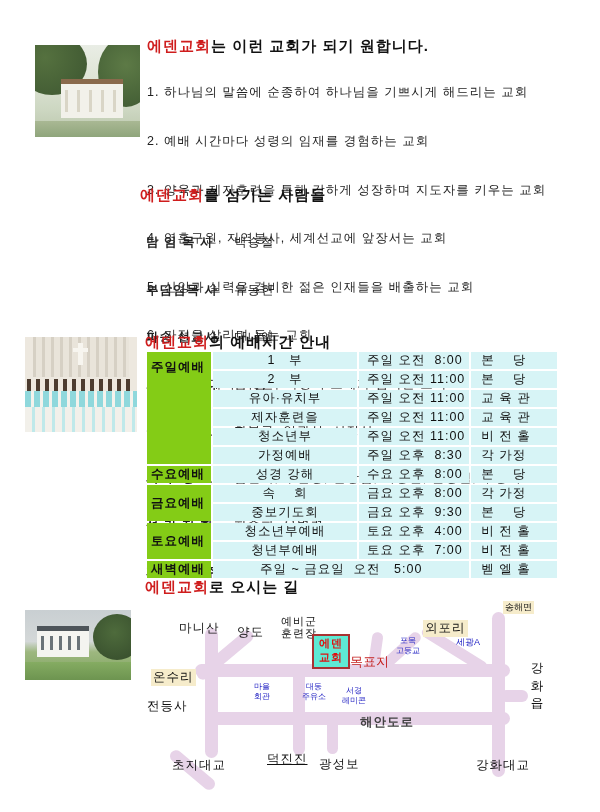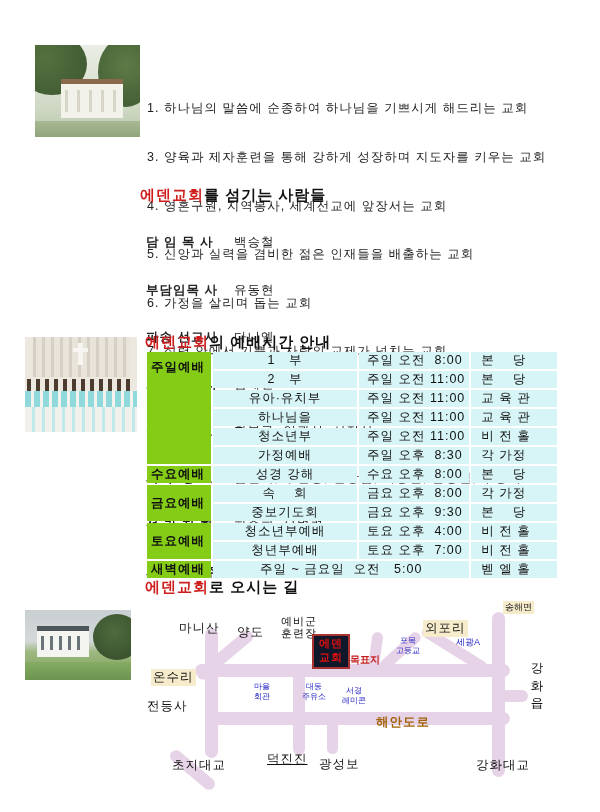--- a/index.html
+++ b/index.html
@@ -3,21 +3,21 @@
 <meta charset="utf-8">
 <style>
   html,body{margin:0;padding:0;background:#fff;}
   body{font-family:"Liberation Sans",sans-serif;color:#222;}
   #page{position:relative;width:600px;height:812px;background:#fff;overflow:hidden;}
 
   .sec-title{position:absolute;font-size:15px;font-weight:bold;color:#111;letter-spacing:1px;white-space:pre;}
   .brand{color:#cf1d1d;}
 
   
-  #vision-list{position:absolute;left:147px;top:68px;font-size:12.5px;line-height:16.2px;letter-spacing:1px;color:#222;white-space:pre;}
+  #vision-list{position:absolute;left:147px;top:52px;font-size:12.5px;line-height:16.2px;letter-spacing:1px;color:#222;white-space:pre;}
 
   
   #staff-rows{position:absolute;left:146px;top:204px;font-size:12.5px;line-height:15.7px;letter-spacing:1px;color:#222;white-space:pre;}
   .staff-row .role{display:inline-block;width:88px;font-weight:bold;}
 
   
   #schedule-table{position:absolute;left:145px;top:350px;border-collapse:separate;border-spacing:2px;}
   #schedule-table td{background:#d7f4f6;font-size:12.5px;letter-spacing:1px;white-space:pre;height:16.5px;padding:0 4px;color:#111;}
   #schedule-table td.cat{font-weight:bold;width:56px;background:#84cc16;}
   #schedule-table td.cat.top{vertical-align:top;padding-top:7px;}
@@ -46,41 +46,43 @@
   #photo-building .bldg{position:absolute;left:12px;top:16px;width:52px;height:26px;background:#f4f4f0;border-top:5px solid #4e555a;}
   #photo-building .bldg .win{position:absolute;left:4px;top:5px;right:4px;height:14px;background:repeating-linear-gradient(90deg,#6a7378 0 3px,transparent 3px 9px);}
   #photo-building .tree{position:absolute;right:-10px;top:4px;width:48px;height:46px;border-radius:50%;background:radial-gradient(circle at 45% 40%,#4e6b3c,#33492a);}
   #photo-building .lawn{position:absolute;left:0;bottom:0;width:100%;height:18px;background:linear-gradient(180deg,#85ac62,#6d9450);}
 
   
   #map{position:absolute;left:140px;top:598px;width:460px;height:214px;}
   .road{position:absolute;background:#e7d3e8;border-radius:7px;}
   .map-label{position:absolute;font-size:12.5px;letter-spacing:1px;color:#111;white-space:pre;}
   .map-label.small{font-size:8px;letter-spacing:0;line-height:9.5px;color:#2424c4;text-align:center;}
-  .map-label.red-small{font-size:10px;letter-spacing:0;color:#c42020;font-weight:bold;}
+  .map-label.red-small{font-size:13px;letter-spacing:0;color:#c42020;}
   .map-label.hl{background:#f6eccb;padding:0 2px;}
-  #church-box{position:absolute;left:172px;top:36px;width:34px;height:31px;border:2px solid #a83232;background:#0f172a;color:#e01010;font-weight:bold;font-size:11px;line-height:14px;text-align:center;letter-spacing:1px;}
+  #church-box{position:absolute;left:172px;top:36px;width:34px;height:31px;border:2px solid #a83232;background:#5eead4;color:#e01010;font-weight:bold;font-size:11px;line-height:14px;text-align:center;letter-spacing:1px;}
   #label-ganghwaeup{writing-mode:vertical-rl;letter-spacing:5px;font-size:12.5px;}
 </style>
 </head>
 <body>
 
 <div id="page">
 
   <div class="photo" id="photo-church">
     <div class="tree-l"></div>
     <div class="tree-r"></div>
     <div class="building">
         <div class="cols"></div>
       </div>
     <div class="ground"></div>
   </div>
 
+  <div class="sec-title" style="left:147px;top:37px;"><span class="brand">에덴교회</span><span>는 이런 교회가 되기 원합니다.</span></div>
   <div id="vision-list">
     <div>1. 하나님의 말씀에 순종하여 하나님을 기쁘시게 해드리는 교회</div>
+    <div>2. 예배 시간마다 성령의 임재를 경험하는 교회</div>
     <div>3. 양육과 제자훈련을 통해 강하게 성장하며 지도자를 키우는 교회</div>
     <div>4. 영혼구원, 지역봉사, 세계선교에 앞장서는 교회</div>
     <div>5. 신앙과 실력을 겸비한 젊은 인재들을 배출하는 교회</div>
     <div>6. 가정을 살리며 돕는 교회</div>
     <div>7. 성령 안에서 기쁨과 사랑의 교제가 넘치는 교회</div>
   </div>
 
   <div class="sec-title" style="left:140px;top:186px;"><span class="brand">에덴교회</span><span>를 섬기는 사람들</span></div>
   <div id="staff-rows">
     <div class="staff-row"><span class="role">담 임 목 사</span><span>백승철</span></div>
@@ -115,21 +117,21 @@
       <td class="name">2   부</td>
       <td class="time">주일 오전 11:00</td>
       <td class="place">본    당</td>
     </tr>
     <tr>
       <td class="name">유아·유치부</td>
       <td class="time">주일 오전 11:00</td>
       <td class="place">교 육 관</td>
     </tr>
     <tr>
-      <td class="name">하나님을</td>
+      <td class="name">제자훈련을</td>
       <td class="time">주일 오전 11:00</td>
       <td class="place">교 육 관</td>
     </tr>
     <tr>
       <td class="name">청소년부</td>
       <td class="time">주일 오전 11:00</td>
       <td class="place">비 전 홀</td>
     </tr>
     <tr>
       <td class="name">가정예배</td>
@@ -210,21 +212,21 @@
     <div class="map-label small" style="left:310px;top:40px;width:36px;font-size:9px;">세광A</div>
     <div class="map-label" id="label-ganghwaeup" style="left:388px;top:55px;">강화읍</div>
 
     <div class="map-label hl" style="left:11px;top:71px;">온수리</div>
     <div class="map-label" style="left:7px;top:100px;">전등사</div>
 
     <div class="map-label small" style="left:106px;top:84px;width:32px;"><span>마을</span><br><span>회관</span></div>
     <div class="map-label small" style="left:154px;top:84px;width:40px;"><span>대동</span><br><span>주유소</span></div>
     <div class="map-label small" style="left:194px;top:88px;width:40px;"><span>서경</span><br><span>레미콘</span></div>
 
-    <div class="map-label" style="left:220px;top:116px;color:#a16207;font-weight:bold;margin-left:16px;">해안도로</div>
+    <div class="map-label" style="left:220px;top:116px;color:#404040;font-weight:bold;">해안도로</div>
 
     <div class="map-label" style="left:32px;top:159px;">초지대교</div>
     <div class="map-label" style="left:127px;top:153px;text-decoration:underline;">덕진진</div>
     <div class="map-label" style="left:179px;top:158px;">광성보</div>
     <div class="map-label" style="left:336px;top:159px;">강화대교</div>
   </div>
 
 </div>
 
 </body></html>

